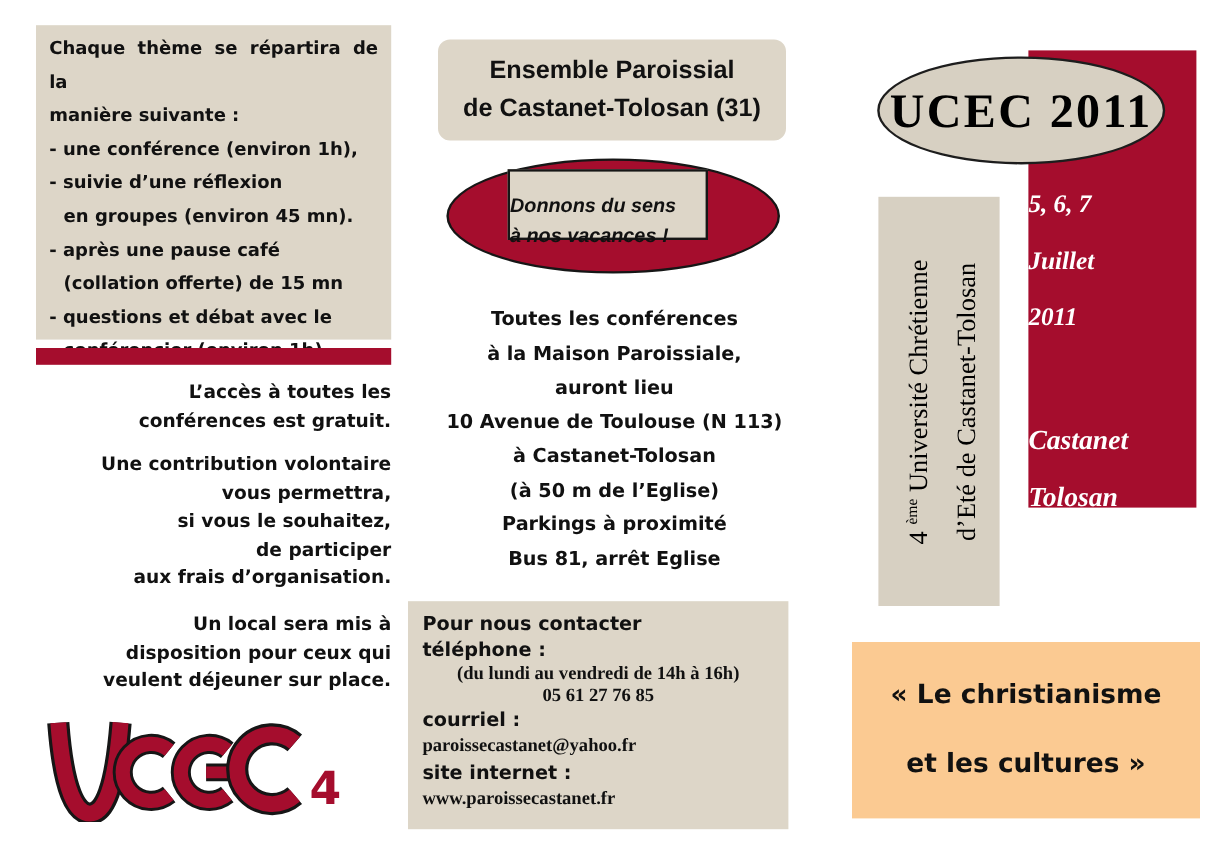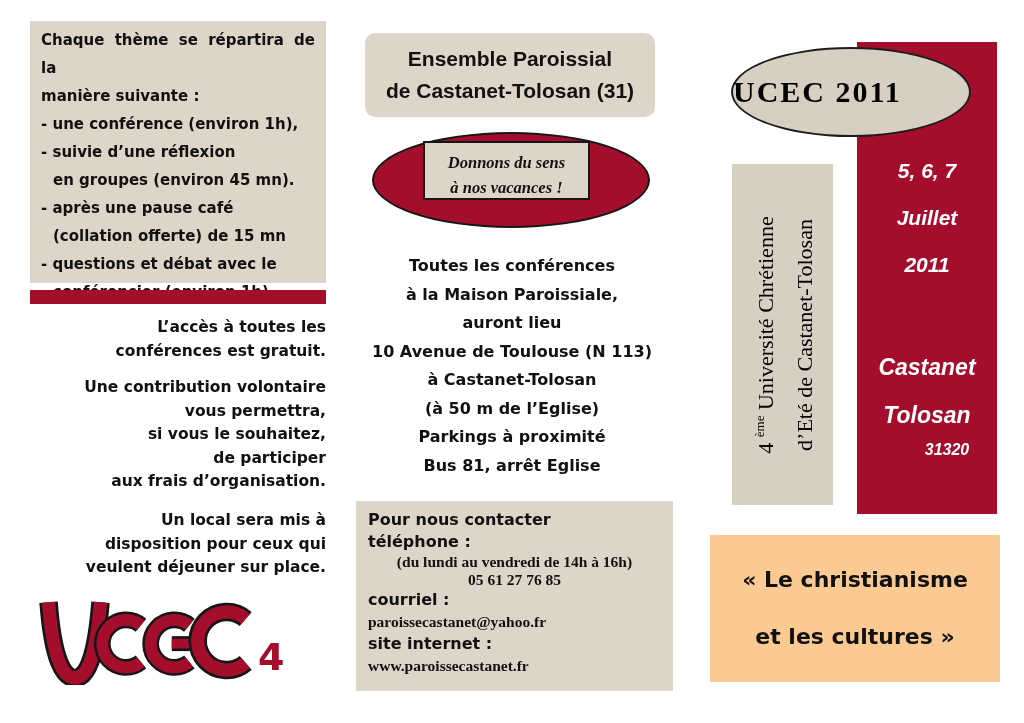--- a/index.html
+++ b/index.html
@@ -35,44 +35,44 @@
   #logo-sub{left:258px;top:638px;font-size:38px;font-weight:bold;color:var(--red);line-height:1;}
 
   
   #mid-header{left:365px;top:33px;width:290px;height:84px;background:var(--beige);
     box-sizing:border-box;padding-top:10px;text-align:center;
     font-family:"Liberation Sans",sans-serif;font-weight:bold;font-size:21px;line-height:32px;border-radius:10px;}
 
   #mid-ellipse{left:372px;top:132px;width:278px;height:96px;background:var(--red);
     border:2px solid #161616;border-radius:50%;box-sizing:border-box;}
   #mid-slogan{left:423px;top:141px;width:167px;height:59px;background:var(--beige);
-    border:2px solid #161616;box-sizing:border-box;text-align:center;
-    font-family:Liberation Serif, serif;font-style:italic;font-weight:bold;
-    font-size:16.5px;line-height:25px;padding-top:7px;}
+    border:2px solid #161616;box-sizing:border-box;text-align:left;
+    font-family:Liberation Sans, sans-serif;font-style:italic;font-weight:bold;
+    font-size:16.5px;line-height:25px;padding-top:17px;}
 
   #venue{left:356px;top:252px;width:312px;text-align:center;font-size:16px;line-height:28.5px;font-weight:bold;}
   .nowrap{white-space:nowrap;}
 
-  #contact{left:356px;top:501px;width:317px;height:190px;background:var(--beige);
+  #contact{left:340px;top:501px;width:317px;height:190px;background:var(--beige);
     box-sizing:border-box;padding:8px 12px 0;font-size:16px;line-height:22px;font-weight:bold;}
   .serif-b{font-family:"Liberation Serif",serif;font-weight:bold;font-size:15.5px;}
   .ctr{text-align:center;line-height:18px;}
 
   
-  #right-red{left:857px;top:42px;width:140px;height:472px;background:var(--red);
-    color:#ffffff;text-align:center;
-    font-family:Liberation Sans, sans-serif;font-style:italic;font-weight:bold;}
+  #right-red{left:857px;top:42px;width:140px;height:381px;background:var(--red);
+    color:#ffffff;text-align:left;
+    font-family:Liberation Serif, serif;font-style:italic;font-weight:bold;}
   #dates{padding-top:105px;font-size:21px;line-height:47px;}
   #place{margin-top:55px;font-size:23px;line-height:48px;}
   #zip{margin-top:2px;font-size:16px;padding-left:40px;}
 
   #badge{left:731px;top:47px;width:240px;height:90px;background:var(--beige2);
     border:2px solid #1d1d1d;border-radius:50%;box-sizing:border-box;z-index:3;
-    display:flex;align-items:center;justify-content:flex-start;
-    font-family:"Liberation Serif",serif;font-weight:bold;font-size:30px;letter-spacing:2px;color:#000;}
+    display:flex;align-items:center;justify-content:center;
+    font-family:"Liberation Serif",serif;font-weight:bold;font-size:40px;letter-spacing:2px;color:#000;}
 
   #vbox{left:732px;top:164px;width:101px;height:341px;background:var(--beige2);}
   #vbox-inner{position:absolute;left:50%;top:50%;width:341px;
     transform:translate(-50%,-50%) rotate(-90deg);text-align:center;
     font-family:"Liberation Serif",serif;font-size:22px;line-height:40px;white-space:nowrap;color:#000;}
   #vbox-inner sup{font-size:13px;}
 
   #peach{left:710px;top:535px;width:290px;height:147px;background:var(--peach);
     box-sizing:border-box;padding-top:16px;text-align:center;
     font-weight:bold;font-size:22px;line-height:57px;}

